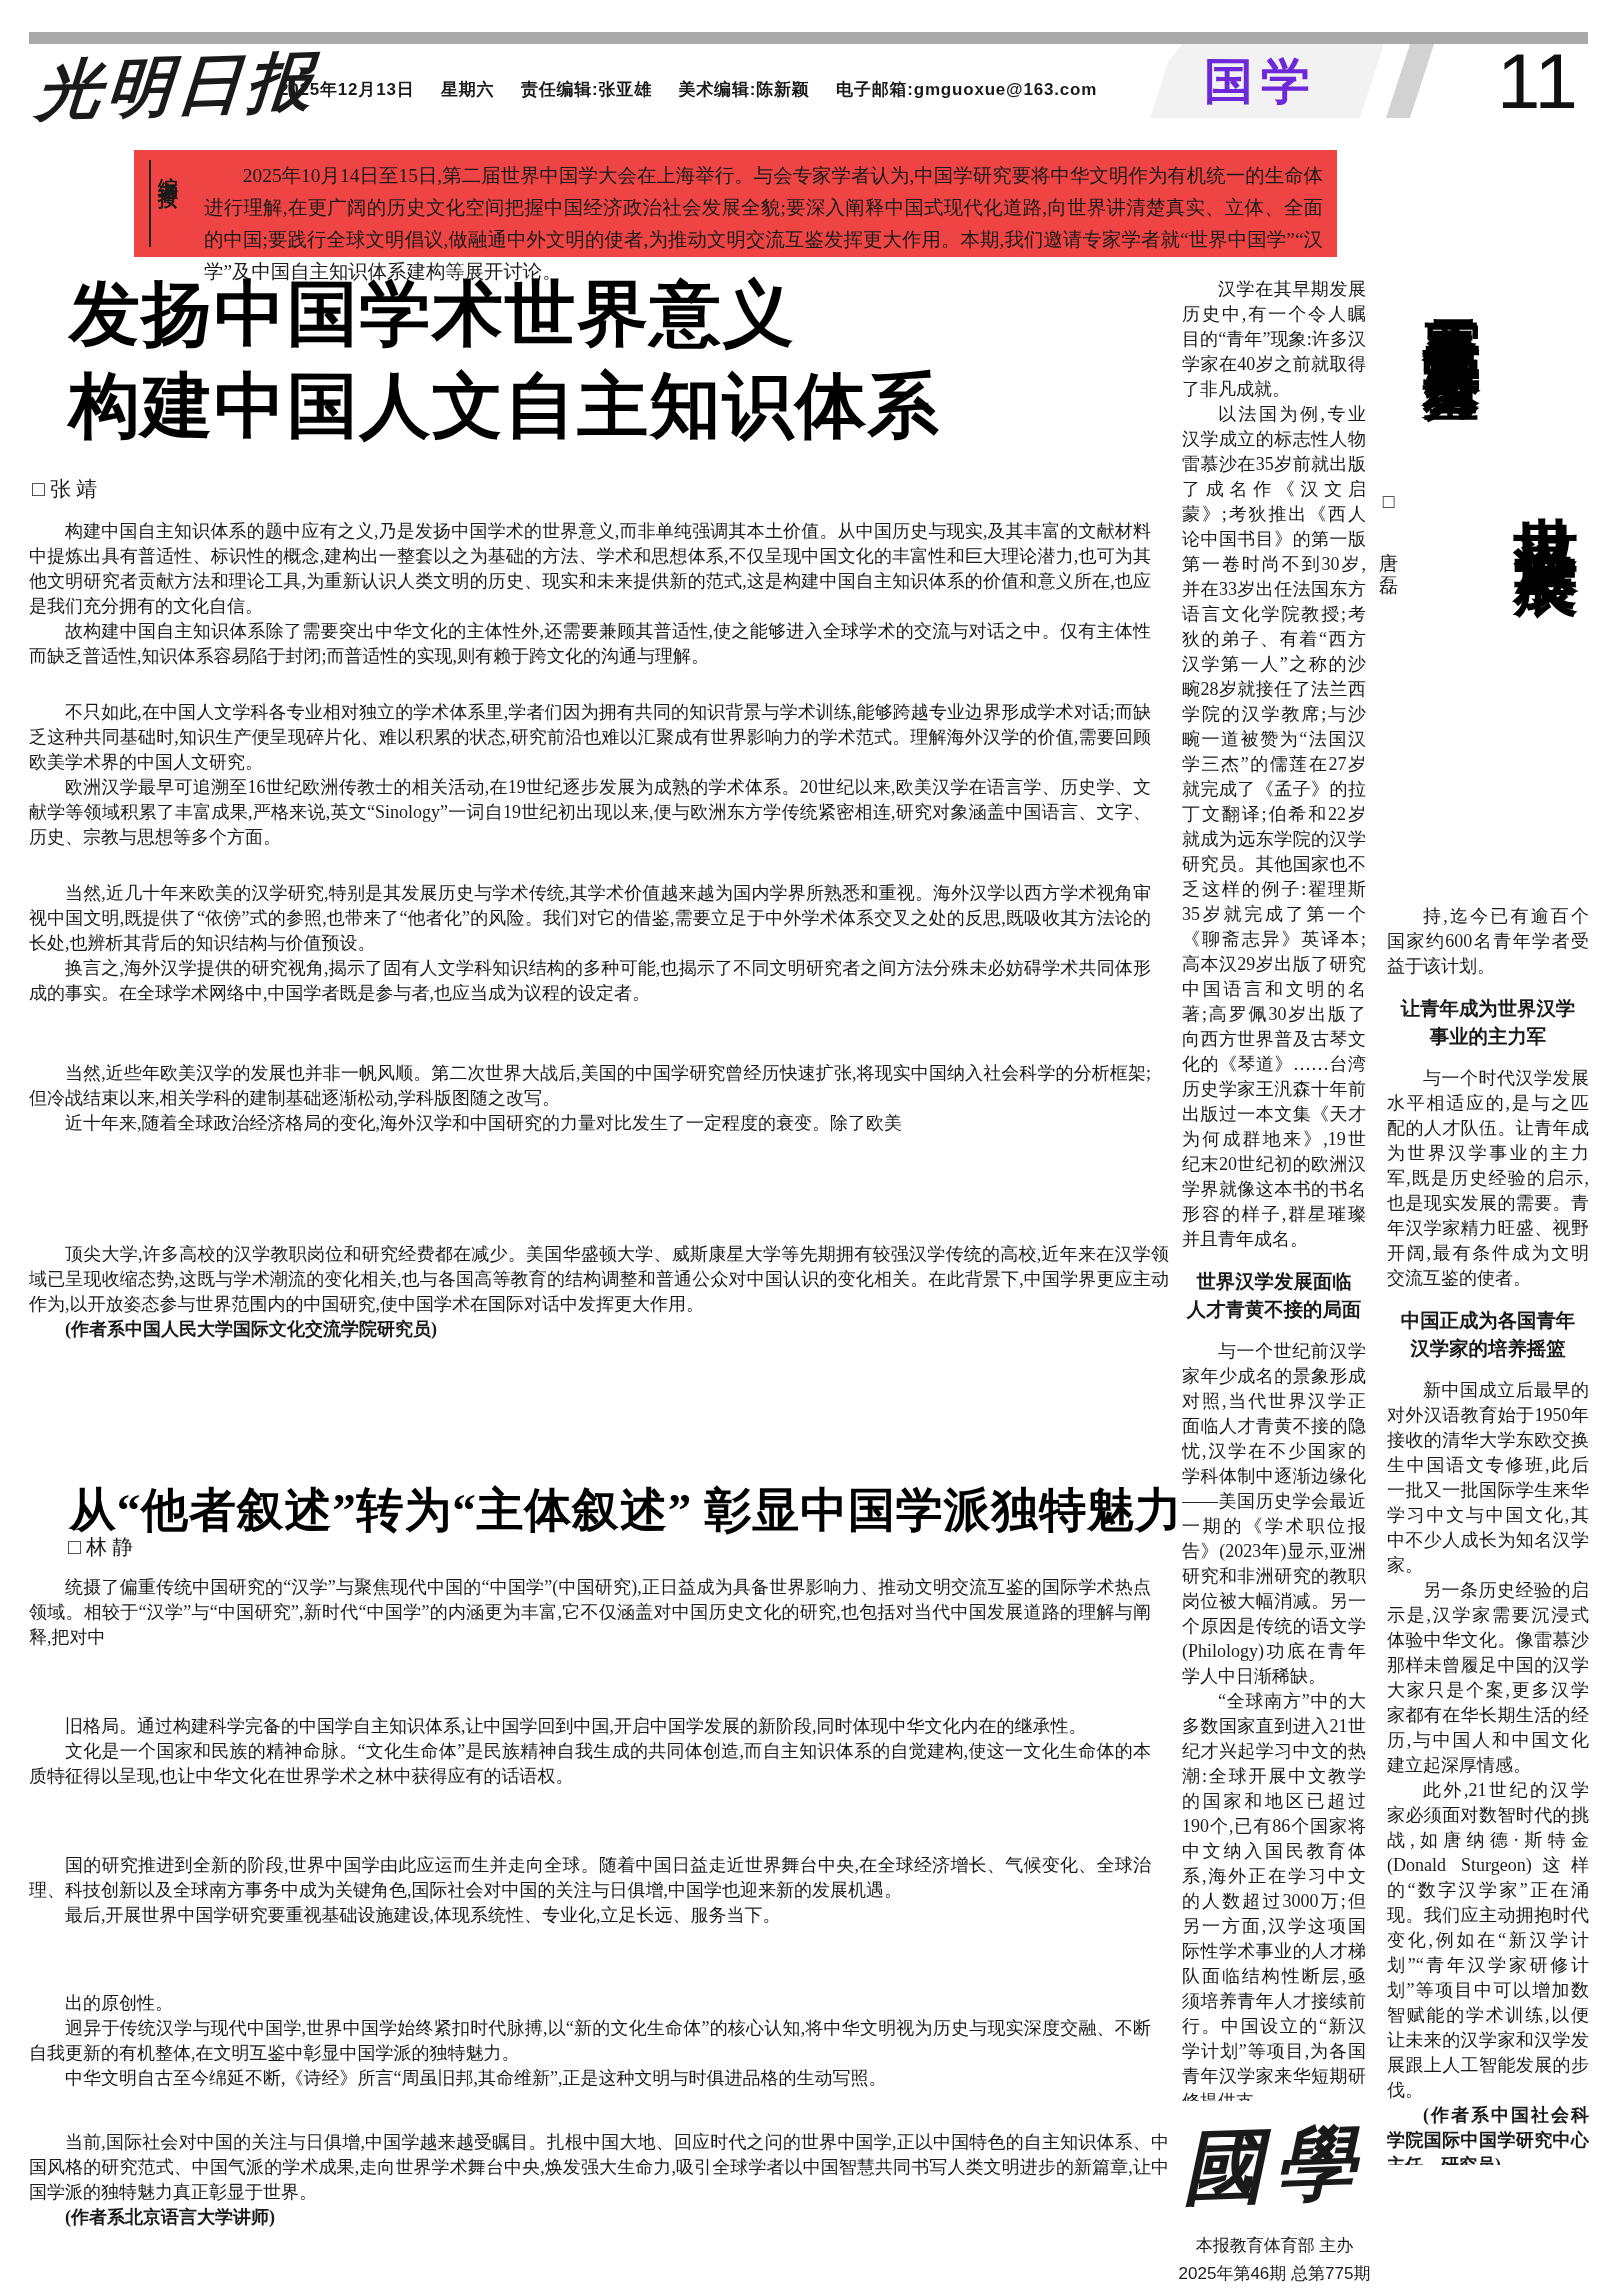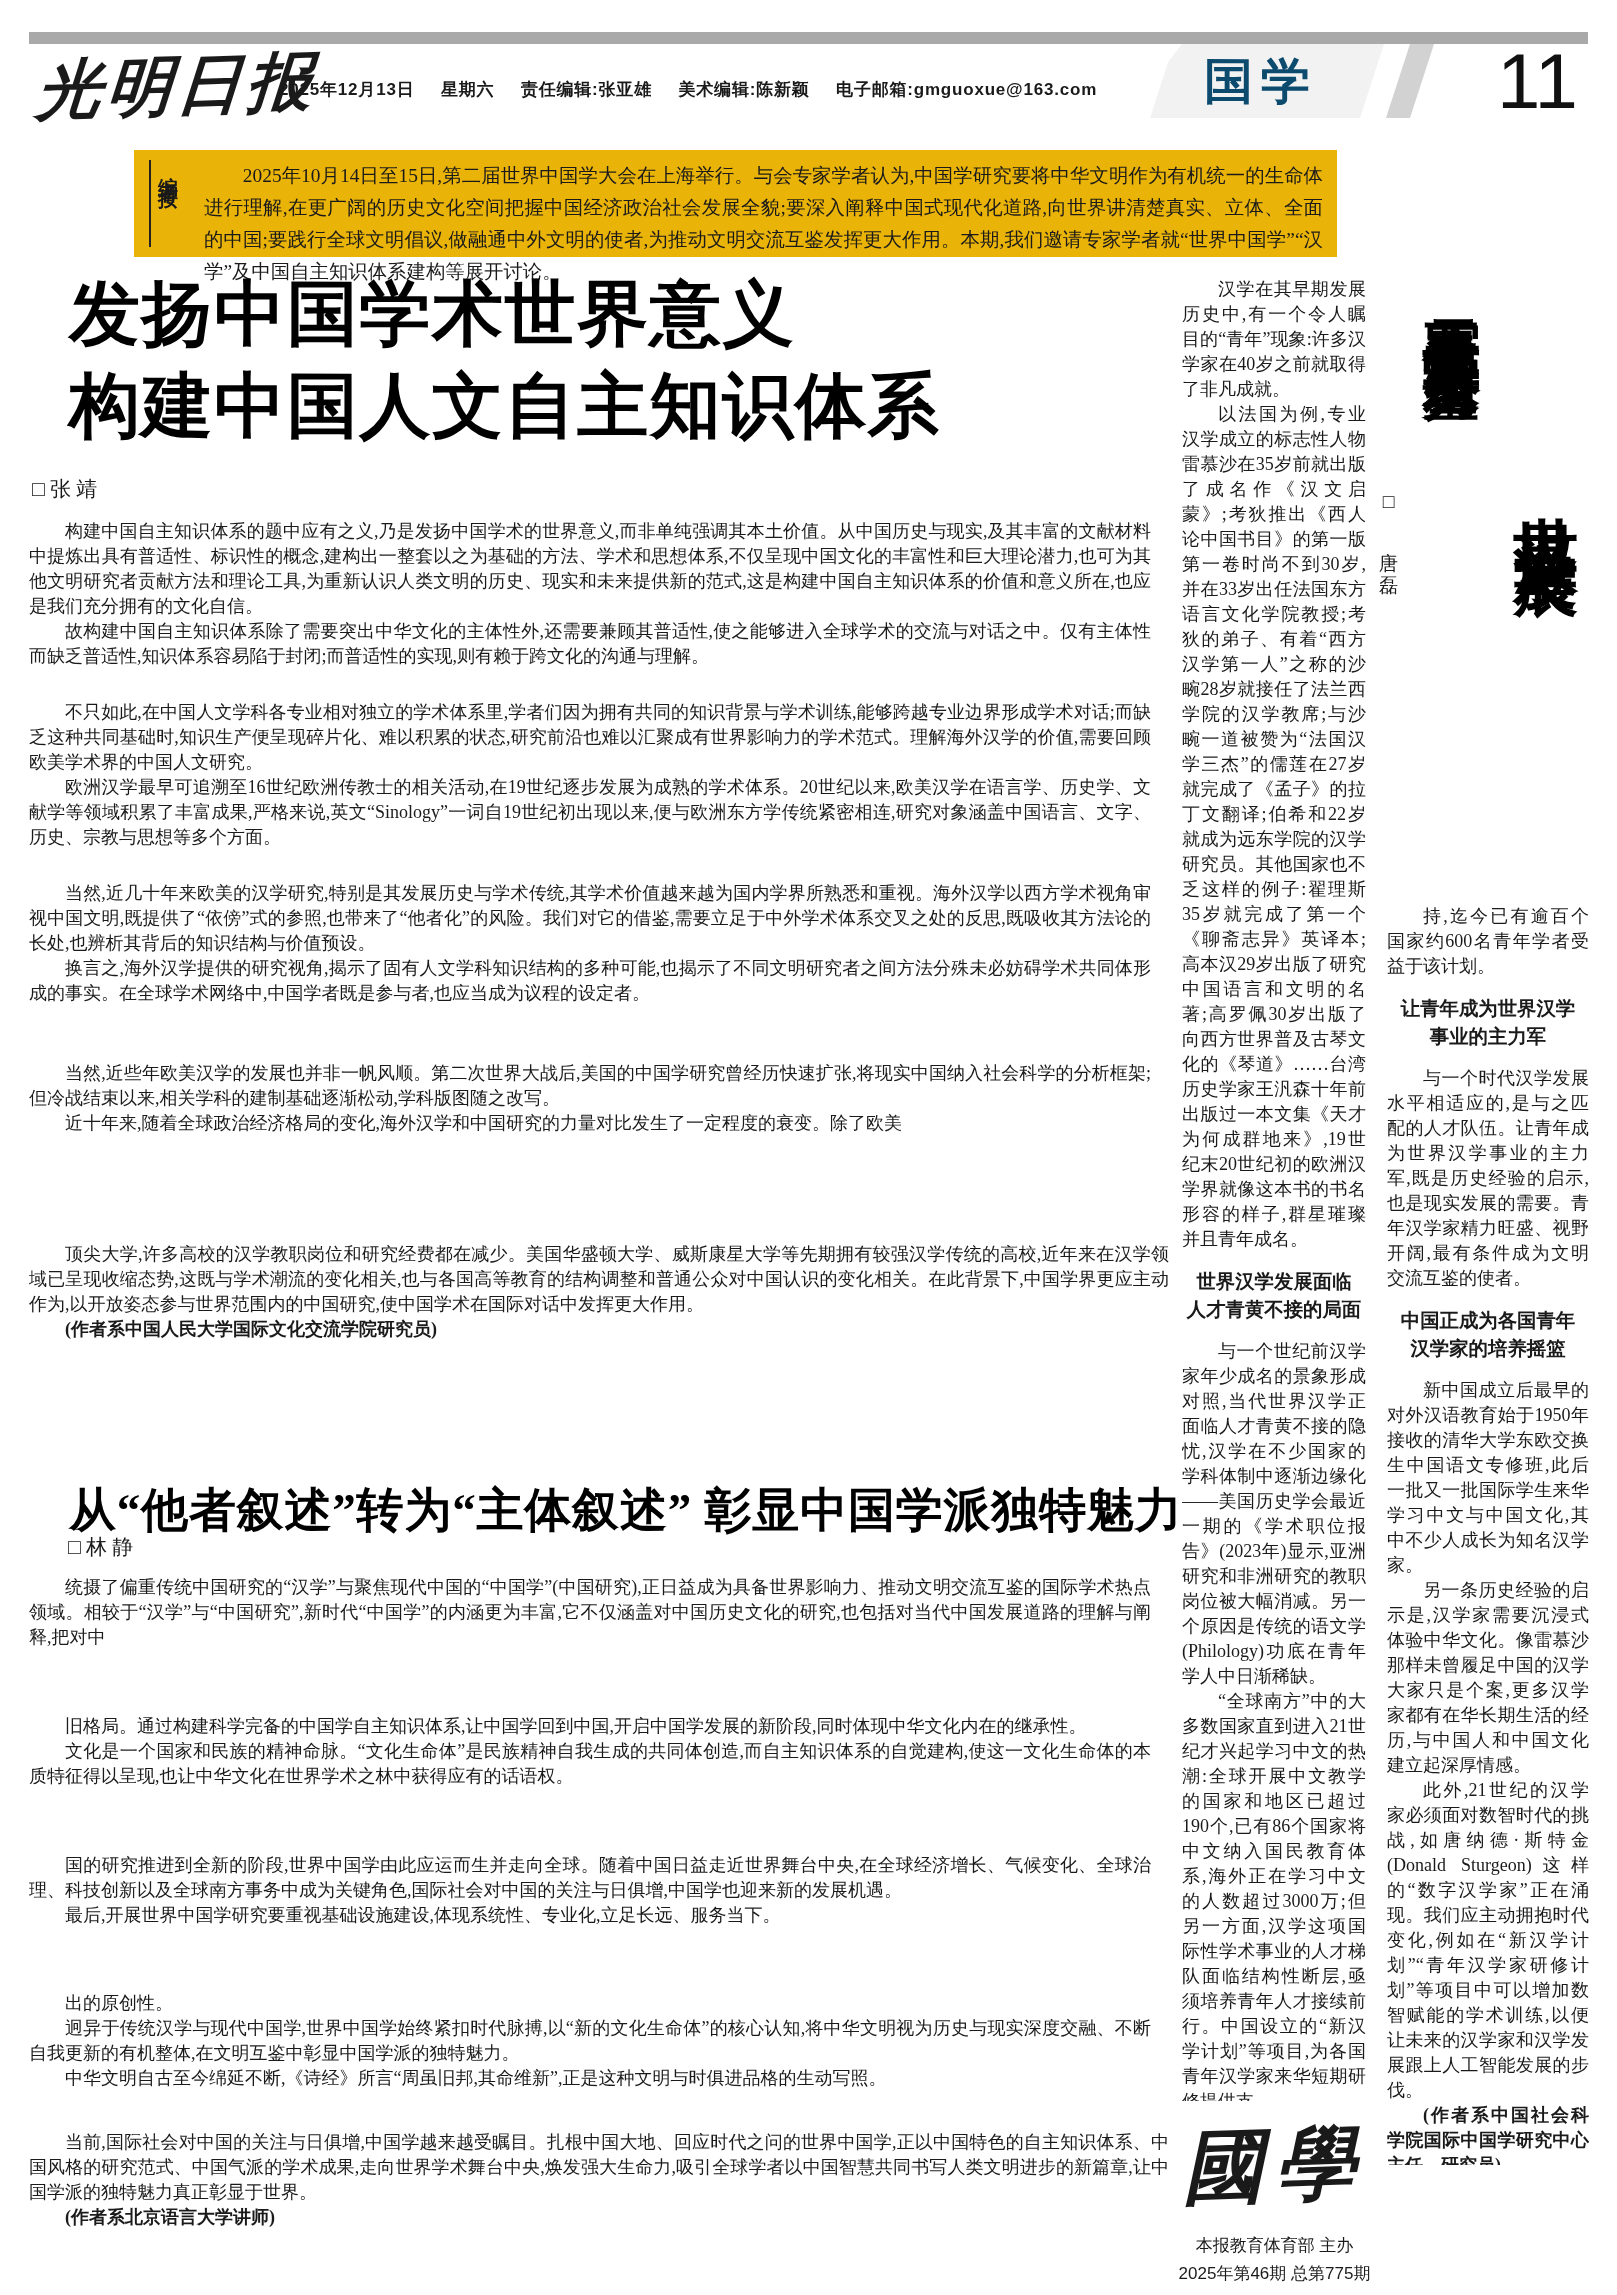--- a/index.html
+++ b/index.html
@@ -10,27 +10,27 @@
   
   .topbar { position:absolute; left:29px; top:32px; width:1559px; height:12px; background:#a9a9a9; }
   .masthead-logo { position:absolute; left:37px; top:42px; font-size:65px; font-weight:900; font-style:italic;
                    font-family:"DejaVu Serif","Liberation Serif",serif; letter-spacing:4.9px; transform:skew(-6deg) rotate(-2deg); }
   .dateline { position:absolute; left:279px; top:78px; font-family:"Liberation Sans","DejaVu Sans",sans-serif;
               font-size:17px; font-weight:700; letter-spacing:0.8px; }
   .dateline span { margin-right:21px; }
   .badge-wrap { position:absolute; left:1130px; top:44px; width:323px; height:74px; }
   .badge-bg { position:absolute; left:32px; top:0; width:210px; height:74px; background:#f2f2f2; transform:skew(-18deg); }
   .badge-tri { position:absolute; left:-4.9px; top:0; width:0; height:0; border-top:74px solid #ffffff; border-right:57px solid transparent; }
-  .badge-text { position:absolute; left:74px; top:4.9px; font-size:49px; font-weight:900; color:#0c4a6e; letter-spacing:8px; }
+  .badge-text { position:absolute; left:74px; top:4.9px; font-size:49px; font-weight:900; color:#6d28d9; letter-spacing:8px; }
   .stripe { position:absolute; top:0; height:74px; transform:skew(-18deg); }
   .stripe.s2 { left:268px; width:24px; background:#d2d2d2; }
   .page-number { position:absolute; left:1497px; top:36px; font-size:78px; font-family:"Liberation Sans","DejaVu Sans",sans-serif; color:#111; }
 
   
-  .editor-box { position:absolute; left:134px; top:150px; width:1203px; height:107px; background:#eab308; }
+  .editor-box { position:absolute; left:134px; top:150px; width:1203px; height:107px; background:#ef4444; }
   .editor-label { position:absolute; left:14.6px; top:9.7px; writing-mode:vertical-rl; font-size:20px; font-weight:900;
                   letter-spacing:6.5px; border-left:2.4px solid #222; padding-left:4.9px; height:87px;
                   font-family:"Liberation Sans","DejaVu Sans",sans-serif; }
   .editor-text { position:absolute; left:70px; top:9.7px; width:1119px; font-size:19.4px; line-height:32px;
                  text-align:justify; text-indent:2em; }
 
   
   .headline { font-weight:900; font-family:"Liberation Serif","DejaVu Serif",serif; color:#000;margin-left:40px; }
   .byline { font-size:21px; }
   .cols { display:flex; overflow:hidden;flex-direction:column; }

